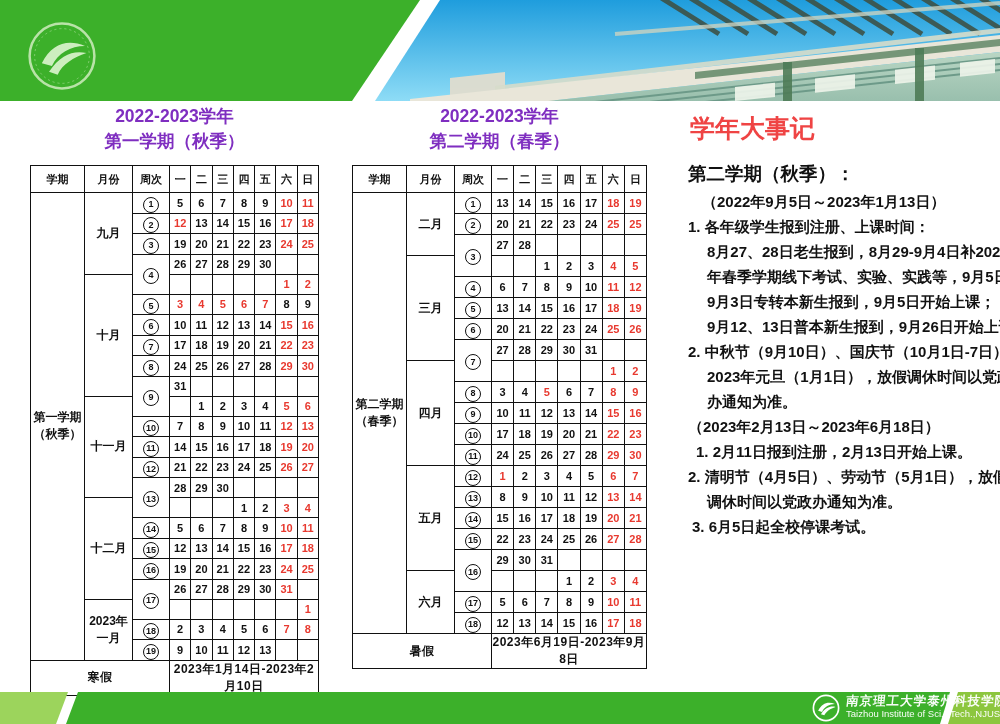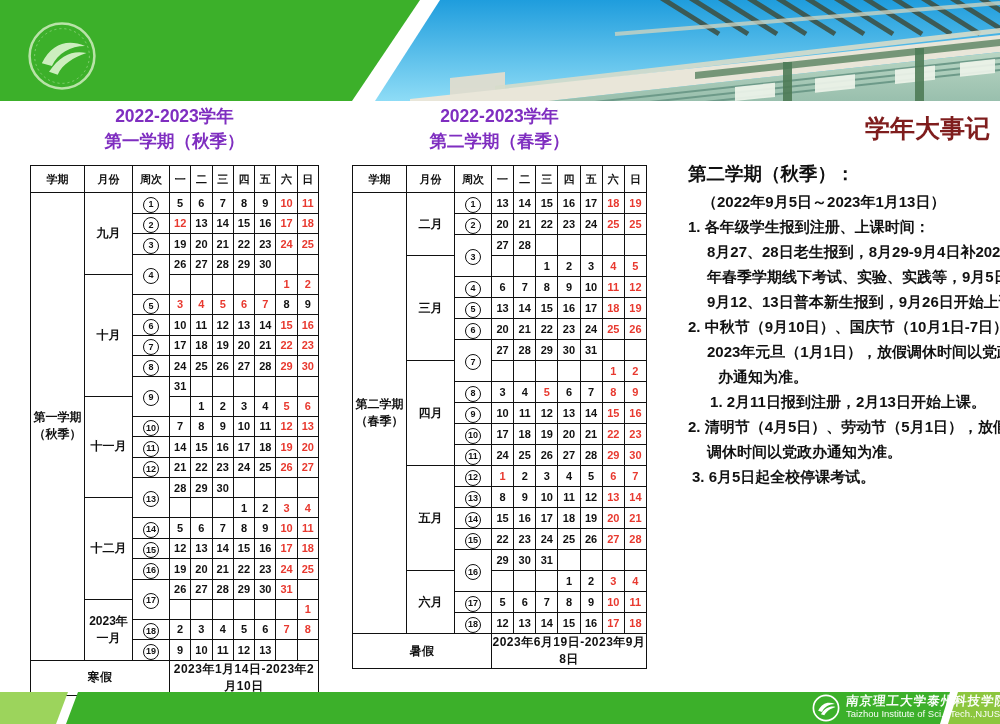--- a/index.html
+++ b/index.html
@@ -26,22 +26,22 @@
   .cal th{font-size:11px;height:26px;}
   #cal0 tbody tr{height:20px;} #cal1 tbody tr{height:21px;}
   .cal td.day{font-size:11px;}
   .cal td.red{color:#e8392f;}
   .cal td.sem div,.cal td.mon div{font-size:12px;line-height:17px;}
   .cal .wk{display:inline-flex;align-items:center;justify-content:center;
            width:14px;height:14px;border:1.4px solid #111;border-radius:50%;
            font-size:9px;line-height:1;font-weight:bold;}
   .cal tr.vac{height:22px;margin-top:23px;} .cal tr.vac td{font-size:12px;letter-spacing:.5px;}
   
-  .events-title{position:absolute;left:690px;top:112px;width:300px;text-align:right;
-                color:#7f1d1d;font-weight:bold;font-size:25px;}
+  .events-title{position:absolute;left:690px;top:112px;width:300px;text-align:left;
+                color:#ef4444;font-weight:bold;font-size:25px;}
   .events{position:absolute;left:688px;top:159px;width:312px;}
   .ev-h{font-size:18.5px;font-weight:bold;line-height:30px;white-space:nowrap;}
   .ev-h2{margin-top:12px;}
   .ev-l{font-size:15px;font-weight:bold;line-height:25px;white-space:nowrap;}
   
   .ftr{position:absolute;top:692px;left:0;width:1000px;height:32px;}
   .ftr .seg{position:absolute;top:0;height:32px;}
   #fseg-l{left:0;width:70px;background:#9cd45c;clip-path:polygon(0 0,68px 0,56px 32px,0 32px);}
   #fseg-m{left:0;width:1000px;background:#3cb02a;clip-path:polygon(78px 0,950px 0,940px 32px,66px 32px);}
   #fseg-r{left:940px;width:60px;background:#8cc63e;clip-path:polygon(18px 0,60px 0,60px 32px,8px 32px);}
@@ -671,25 +671,27 @@
     </table>
   </div>
 
 <div class="events-title">学年大事记</div>
 <div class="events" id="events-body">
     <div class="ev-h">第二学期（秋季）：</div>
     <div class="ev-l" style="margin-left: 14px;">（2022年9月5日～2023年1月13日）</div>
     <div class="ev-l" style="margin-left: 0px;">1. 各年级学生报到注册、上课时间：</div>
     <div class="ev-l" style="margin-left: 19px;">8月27、28日老生报到，8月29-9月4日补2022</div>
     <div class="ev-l" style="margin-left: 19px;">年春季学期线下考试、实验、实践等，9月5日</div>
+    <div class="ev-l" style="margin-left: 19px;">9月3日专转本新生报到，9月5日开始上课；</div>
     <div class="ev-l" style="margin-left: 19px;">9月12、13日普本新生报到，9月26日开始上课。</div>
     <div class="ev-l" style="margin-left: 0px;">2. 中秋节（9月10日）、国庆节（10月1日-7日）、</div>
     <div class="ev-l" style="margin-left: 19px;">2023年元旦（1月1日），放假调休时间以党政</div>
-    <div class="ev-l" style="margin-left: 30px;">办通知为准。</div>
-    <div class="ev-l" style="margin-left: 8px; text-align: center;">1. 2月11日报到注册，2月13日开始上课。</div>
+    <div class="ev-l" style="margin-left: 19px;">办通知为准。</div>
+    <div class="ev-l" style="margin-left: 0px;">（2023年2月13日～2023年6月18日）</div>
+    <div class="ev-l" style="margin-left: 8px;">1. 2月11日报到注册，2月13日开始上课。</div>
     <div class="ev-l" style="margin-left: 0px;">2. 清明节（4月5日）、劳动节（5月1日），放假</div>
     <div class="ev-l" style="margin-left: 19px;">调休时间以党政办通知为准。</div>
     <div class="ev-l" style="margin-left: 4px;">3. 6月5日起全校停课考试。</div>
   </div>
 
 <div class="ftr">
   <div class="seg" id="fseg-l"></div>
   <div class="seg" id="fseg-m"></div>
   <div class="seg" id="fseg-r"></div>
   <svg class="ftr-logo" viewBox="0 0 100 100">

